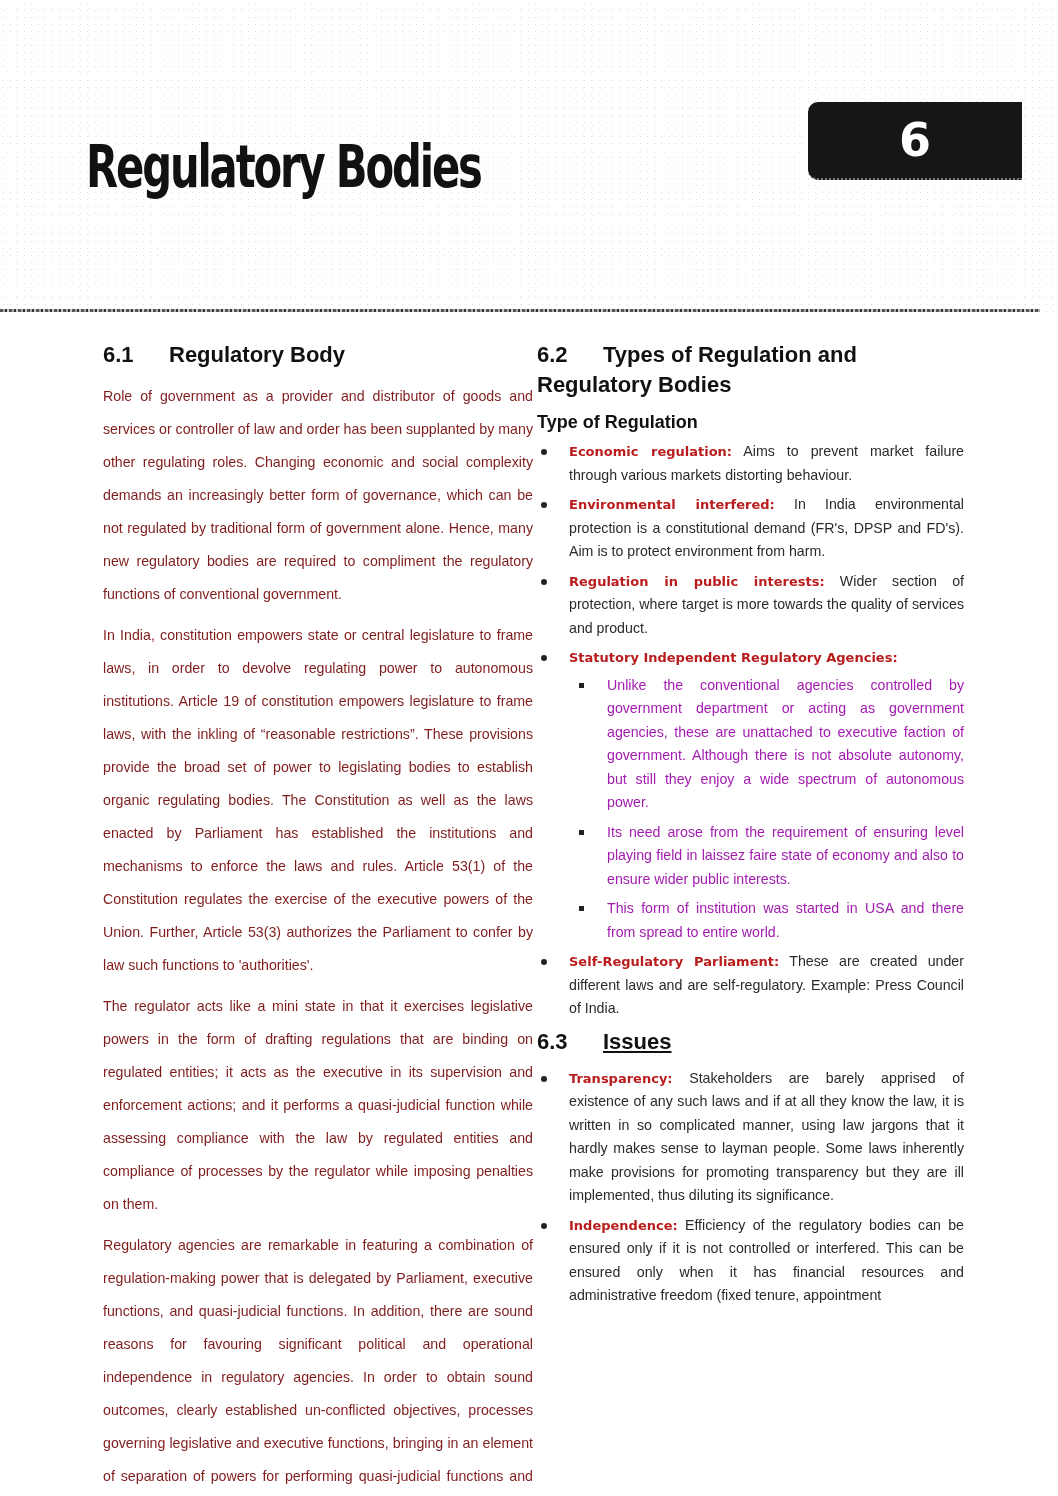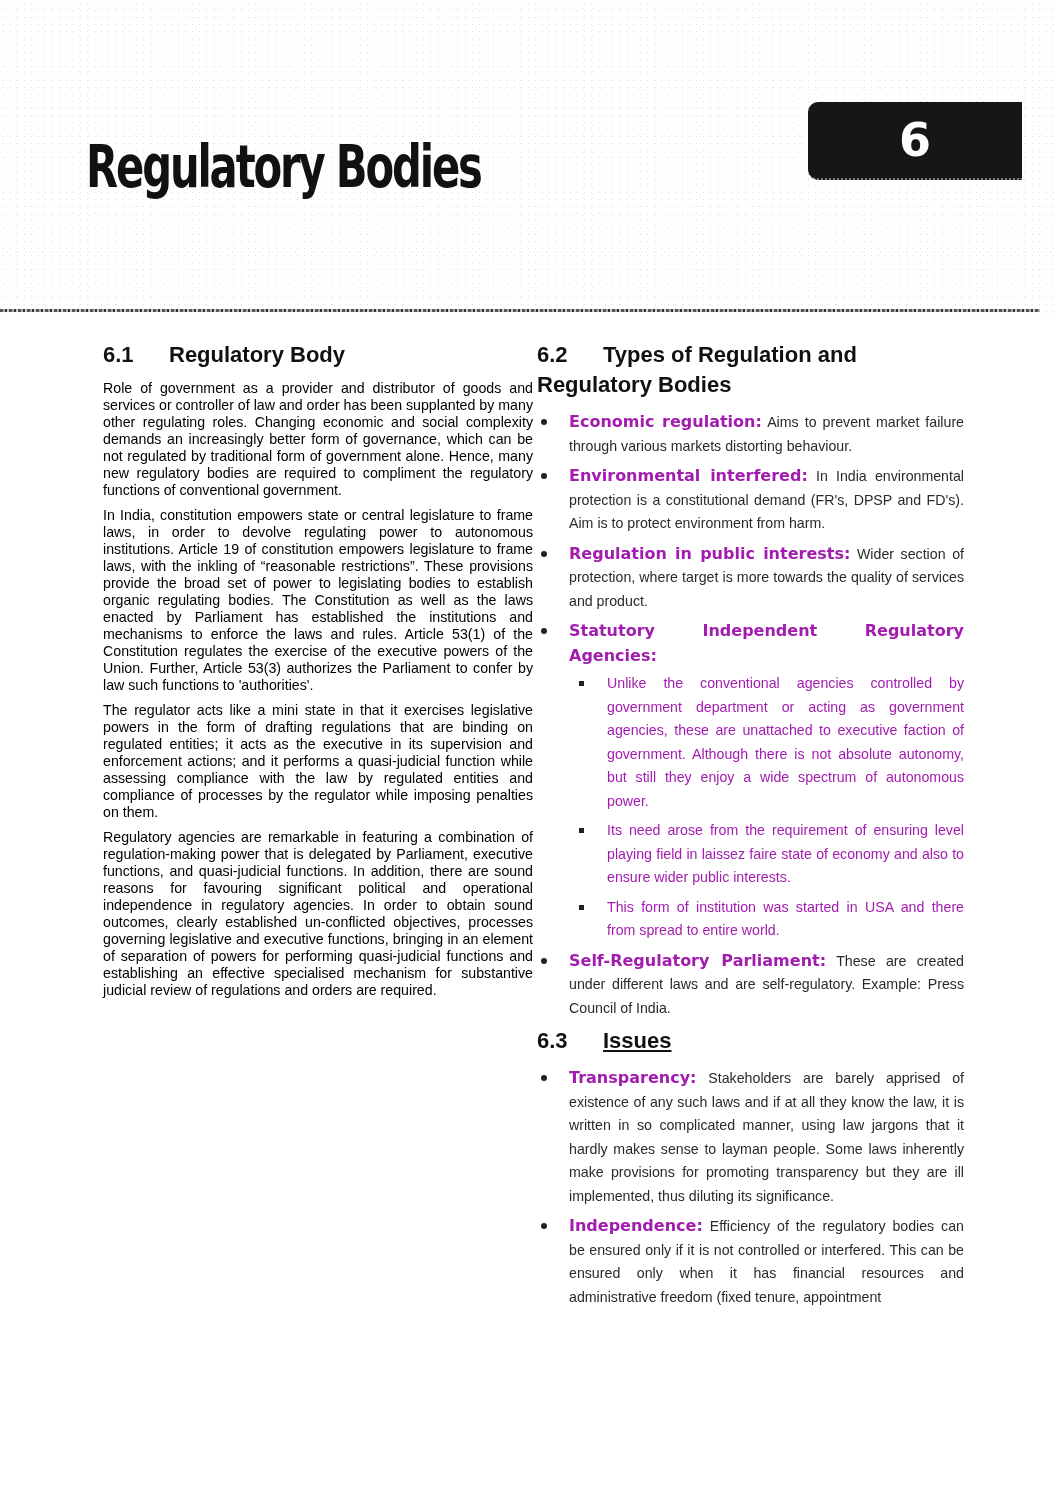--- a/index.html
+++ b/index.html
@@ -35,31 +35,31 @@
     }
     .col { position: absolute; top: 340px; width: 430px; }
     .col-left { left: 87px; margin-left: 16px; }
     .col-right { left: 537px; width: 427px; }
     h2.sec {
       margin: 0 0 10px 0; font-size: 22px; font-weight: bold; line-height: 30px; color: #111;
     }
     h2.sec .num { display: inline-block; width: 66px; }
     h3.sub { margin: 10px 0 6px 0; font-size: 18px; font-weight: bold; line-height: 24px; color: #111; }
     p.body {
-      margin: 0 0 8px 0; font-size: 14.2px; line-height: 17px; text-align: justify; color: #000000;
+      margin: 0 0 8px 0; font-size: 14.2px; line-height: 33px; text-align: justify; color: #7f1d1d;
     }
     ul.bul { list-style: none; margin: 0 0 6px 0; padding: 0; }
     ul.bul > li {
       position: relative; padding-left: 32px; font-size: 14.2px; line-height: 23.5px;
       text-align: justify; color: #2a2a2a; margin-bottom: 6px;
     }
     ul.bul > li::before {
       content: ""; position: absolute; left: 4px; top: 9px; width: 6px; height: 6px; border-radius: 50%; background: #222;
     }
-    ul.bul > li b { font-family: "DejaVu Sans", sans-serif; font-size: 16px; color: #a21caf; }
+    ul.bul > li b { font-family: "DejaVu Sans", sans-serif; font-size: 13px; color: #b91c1c; }
     ul.sq { list-style: none; margin: 4px 0 0 0; padding: 0; }
     ul.sq > li {
       position: relative; padding-left: 38px; font-size: 14.2px; line-height: 23.5px;
       text-align: justify; color: #a21caf; margin-bottom: 6px; margin-left: 0;
     }
     ul.sq > li::before {
       content: ""; position: absolute; left: 10px; top: 9px; width: 5px; height: 5px; background: #222;
     }
     .sec63 { margin-top: 16px; text-decoration: underline; }
   </style>
@@ -81,20 +81,21 @@
   <p class="body">In India, constitution empowers state or central legislature to frame laws, in order to devolve regulating power to autonomous institutions. Article 19 of constitution empowers legislature to frame laws, with the inkling of “reasonable restrictions”. These provisions provide the broad set of power to legislating bodies to establish organic regulating bodies. The Constitution as well as the laws enacted by Parliament has established the institutions and mechanisms to enforce the laws and rules. Article 53(1) of the Constitution regulates the exercise of the executive powers of the Union. Further, Article 53(3) authorizes the Parliament to confer by law such functions to 'authorities'.</p>
   <p class="body">The regulator acts like a mini state in that it exercises legislative powers in the form of drafting regulations that are binding on regulated entities; it acts as the executive in its supervision and enforcement actions; and it performs a quasi-judicial function while assessing compliance with the law by regulated entities and compliance of processes by the regulator while imposing penalties on them.</p>
   <p class="body">Regulatory agencies are remarkable in featuring a combination of regulation-making power that is delegated by Parliament, executive functions, and quasi-judicial functions. In addition, there are sound reasons for favouring significant political and operational independence in regulatory agencies. In order to obtain sound outcomes, clearly established un-conflicted objectives, processes governing legislative and executive functions, bringing in an element of separation of powers for performing quasi-judicial functions and establishing an effective specialised mechanism for substantive judicial review of regulations and orders are required.</p>
 </div>
 
 <div class="col col-right">
   <h2 class="sec">
     <span class="num">6.2</span><span>Types of Regulation and Regulatory Bodies</span>
   </h2>
 
+  <h3 class="sub">Type of Regulation</h3>
   <ul class="bul">
     <li><b>Economic regulation:</b><span> Aims to prevent market failure through various markets distorting behaviour.</span></li>
     <li><b>Environmental interfered:</b><span> In India environmental protection is a constitutional demand (FR's, DPSP and FD's). Aim is to protect environment from harm.</span></li>
     <li><b>Regulation in public interests:</b><span> Wider section of protection, where target is more towards the quality of services and product.</span></li>
   </ul>
 
   <ul class="bul">
     <li>
       <b>Statutory Independent Regulatory Agencies:</b>
       <ul class="sq">

